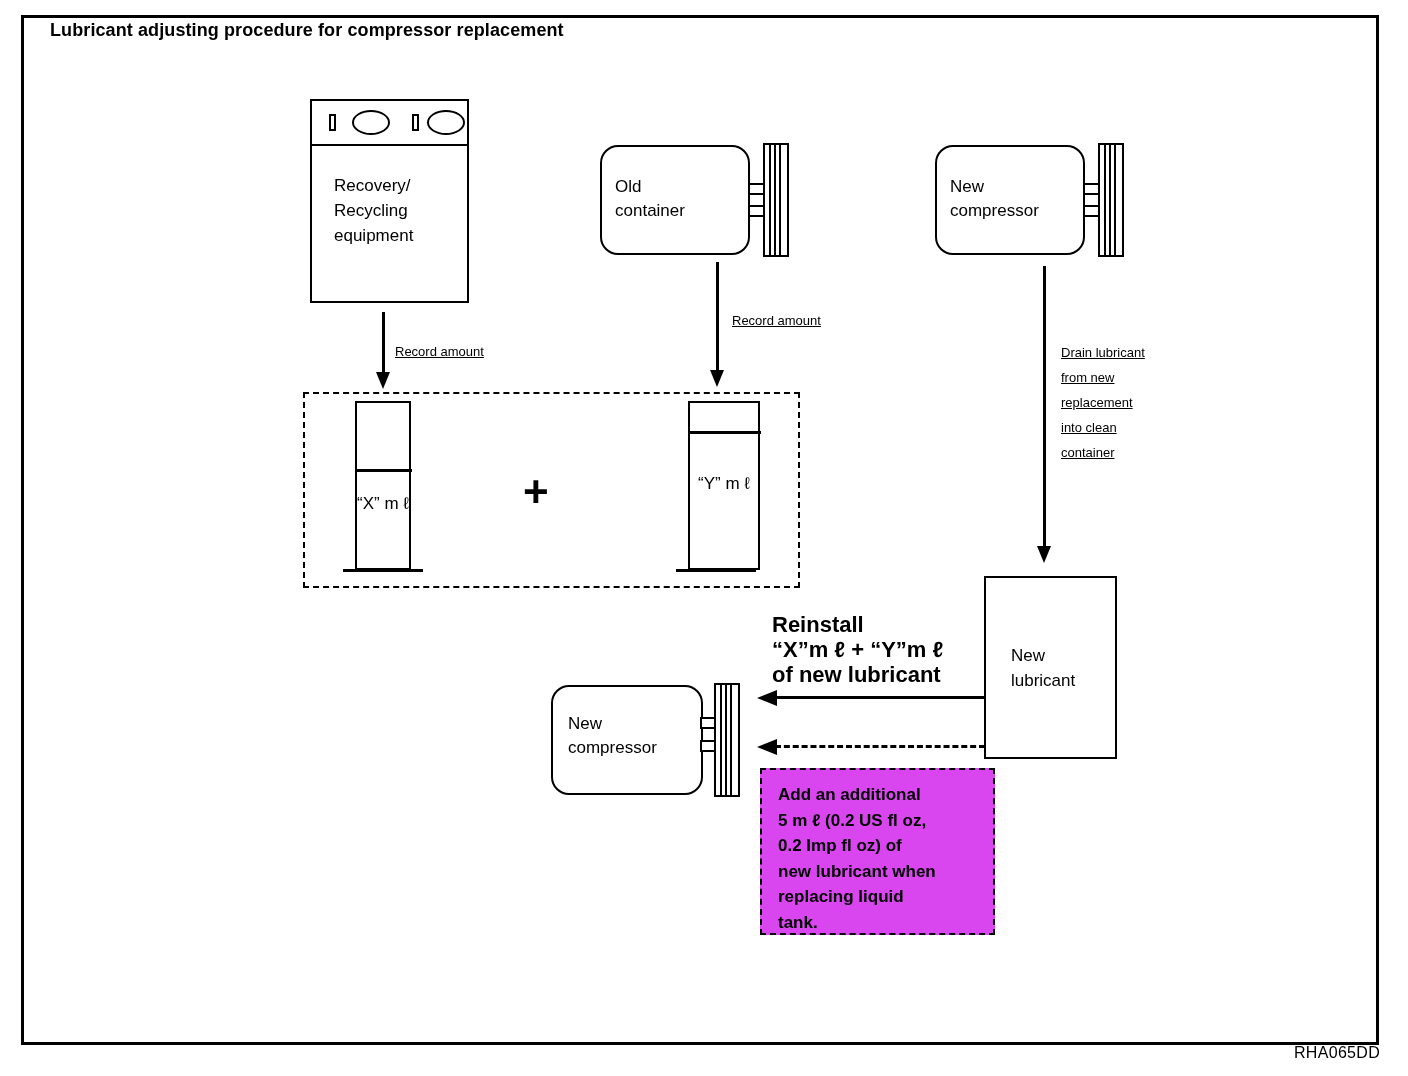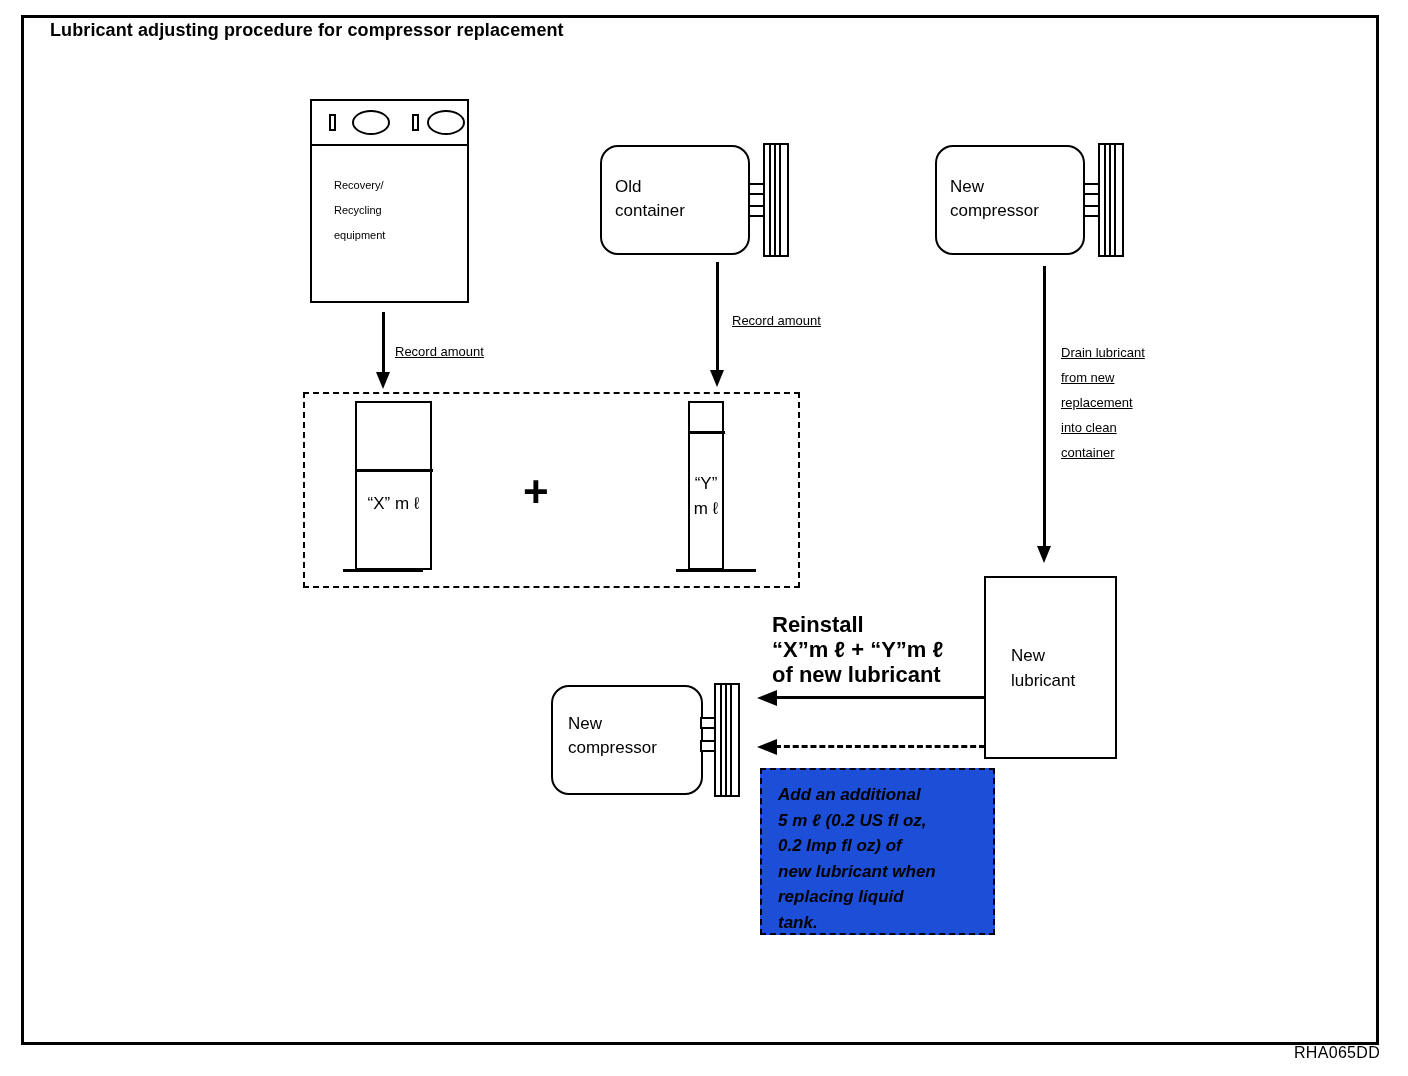--- a/index.html
+++ b/index.html
@@ -75,21 +75,21 @@
     height: 25px;
     border: 2px solid #000;
     border-radius: 50%;
     box-sizing: border-box;
     background: #fff;
   }
   .equip-label {
     position: absolute;
     left: 22px;
     top: 72px;
-    font-size: 11px;
+    font-size: 17px;
     line-height: 25px;
     white-space: pre-line;
   }
 
   
   .compressor-body {
     position: absolute;
     border: 2.5px solid #000;
     border-radius: 18px;
     box-sizing: border-box;
@@ -219,22 +219,21 @@
     font-size: 17px;
     line-height: 25px;
     white-space: pre-line;
   }
 
   
   .notebox {
     position: absolute;
     border: 2.5px dashed #000;
     box-sizing: border-box;
-    background: #1d4ed8;
-    font-style: italic;
+    background: #d946ef;
   }
   .note-text {
     position: absolute;
     left: 16px;
     top: 12px;
     font-size: 17px;
     line-height: 25.5px;
     font-weight: bold;
     white-space: pre-line;
   }
@@ -301,30 +300,30 @@
   <div class="v-arrow-line" style="left:1043px; top:266px; height:282px;"></div>
   <div class="v-arrow-head" style="left:1037px; top:546px;"></div>
   <div class="anno" style="left:1061px; top:340px;">Drain lubricant
 from new
 replacement
 into clean
 container</div>
 
   <div class="dashbox" style="left:303px; top:392px; width:497px; height:196px;"></div>
 
-  <div class="cyl" style="left:355px; top:401px; width:77px; height:169px;">
+  <div class="cyl" style="left:355px; top:401px; width:56px; height:169px;">
     <div class="cyl-fluidline" style="top:66px;"></div>
     <div class="cyl-label" style="top:88px;">“X”
 m ℓ</div>
   </div>
   <div class="cyl-foot" style="left:343px; top:569px; width:80px;"></div>
 
   <div class="plus" style="left:523px; top:470px;">+</div>
 
-  <div class="cyl" style="left:688px; top:401px; width:36px; height:169px;">
+  <div class="cyl" style="left:688px; top:401px; width:72px; height:169px;">
     <div class="cyl-fluidline" style="top:28px;"></div>
     <div class="cyl-label" style="top:68px;">“Y”
 m ℓ</div>
   </div>
   <div class="cyl-foot" style="left:676px; top:569px; width:80px;"></div>
 
   <div class="lub-box" style="left:984px; top:576px; width:133px; height:183px;"></div>
   <div class="lub-label" style="left:1011px; top:643px;">New
 lubricant</div>
 

